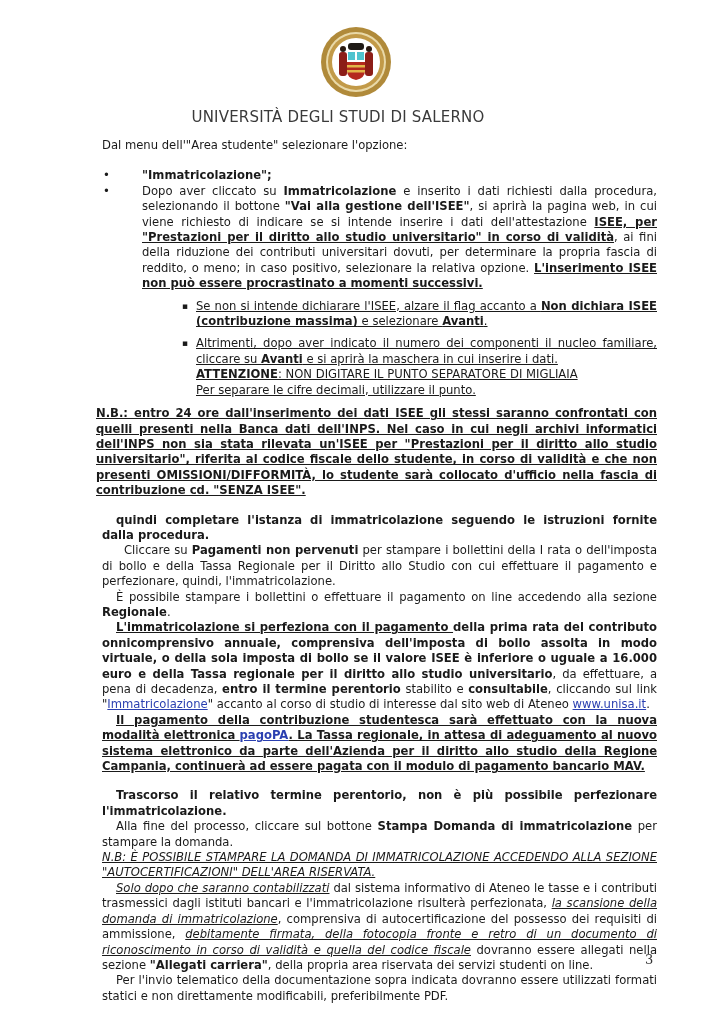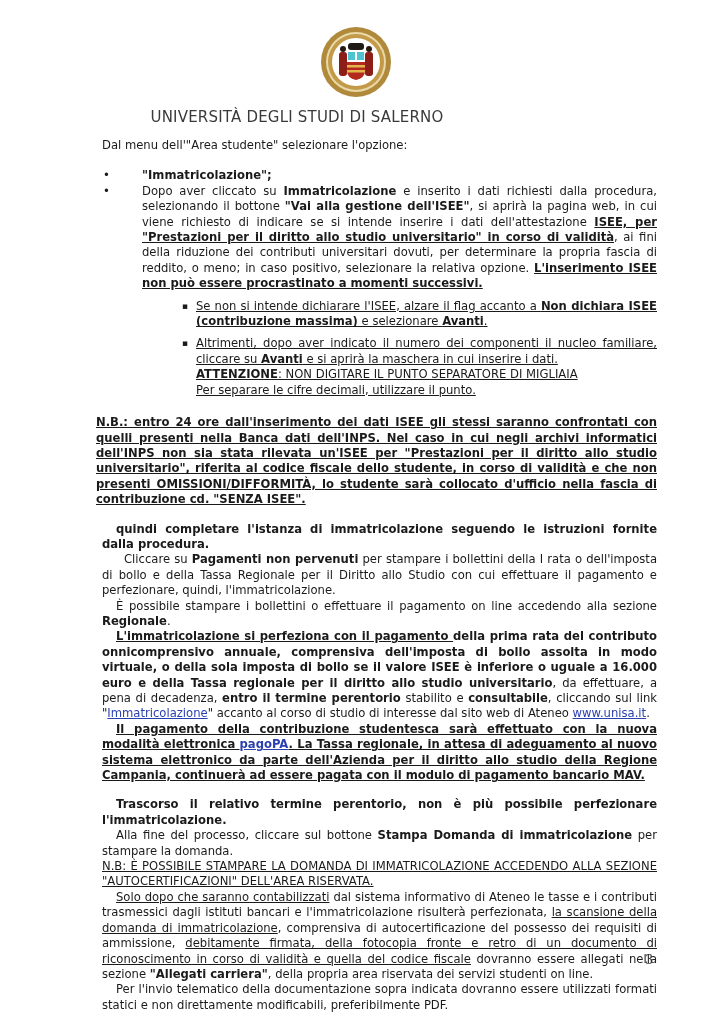--- a/index.html
+++ b/index.html
@@ -1,25 +1,25 @@
 <!DOCTYPE html>
 <html><head>
 <meta charset="utf-8">
 <style>
   html, body { margin: 0; padding: 0; background: #ffffff; }
   body { width: 711px; height: 1023px; position: relative; overflow: hidden;
          font-family: "DejaVu Sans", "Liberation Sans", sans-serif; color: #1a1a1a; }
   .page { position: absolute; left: 0; top: 0; width: 711px; height: 1023px; }
   .logo { position: absolute; left: 320px; top: 26px; width: 72px; height: 72px; }
   .uni-title { position: absolute; left: 0; width: 594px; top: 108px; text-align: center;
-               font-family: "DejaVu Sans", sans-serif; font-size: 15px; color: #3a3a3a; letter-spacing: 0.2px; }
+               font-family: "DejaVu Sans", sans-serif; font-size: 15px; color: #3a3a3a; letter-spacing: 0.2px; padding-left: 41px; }
   .content { position: absolute; left: 102px; top: 138px; width: 555px; font-size: 11.6px; line-height: 15.4px; }
   p { margin: 0; text-align: justify; }
   .b { font-weight: bold; }
-  .u { text-decoration: underline; }
+  .u { text-decoration: underline; font-style: italic; }
   .bu { font-weight: bold; text-decoration: underline; }
   .link { color: #2a3fb0; text-decoration: underline; }
   .intro { margin-bottom: 15px; }
   ul.main { list-style: none; margin: 0; padding: 0; }
   ul.main li { position: relative; padding-left: 40px; text-align: justify; }
   ul.main li::before { content: "•"; position: absolute; left: 1px; top: 0; }
   ul.sub { list-style: none; margin: 7px 0 0 0; padding: 0; text-decoration: underline; }
   ul.sub li { position: relative; padding-left: 94px; text-align: justify; margin-bottom: 7px; }
   ul.sub li::before { content: "▪"; position: absolute; left: 80px; font-size: 9px; top: 0; }
   .sub-line { display: block; }
@@ -56,21 +56,21 @@
 
     <p class="intro">Dal menu dell'"Area studente" selezionare l'opzione:</p>
 
     <ul class="main">
       <li><span class="b">"Immatricolazione";</span></li>
       <li><span>Dopo aver cliccato su </span><span class="b">Immatricolazione</span><span> e inserito i dati richiesti dalla procedura, selezionando il bottone </span><span class="b">"Vai alla gestione dell'ISEE"</span><span>, si aprirà la pagina web, in cui viene richiesto di indicare se si intende inserire i dati dell'attestazione </span><span class="bu">ISEE, per "Prestazioni per il diritto allo studio universitario" in corso di validità</span><span>, ai fini della riduzione dei contributi universitari dovuti, per determinare la propria fascia di reddito, o meno; in caso positivo, selezionare la relativa opzione. </span><span class="bu">L'inserimento ISEE non può essere procrastinato a momenti successivi.</span></li>
     </ul>
 
     <ul class="sub">
       <li><span>Se non si intende dichiarare l'ISEE, alzare il flag accanto a </span><span class="b">Non dichiara ISEE (contribuzione massima)</span><span> e selezionare </span><span class="b">Avanti</span><span>.</span></li>
-      <li style="margin-bottom:17px;">
+      <li style="margin-bottom:8px;">
         <span>Altrimenti, dopo aver indicato il numero dei componenti il nucleo familiare, cliccare su </span><span class="b">Avanti</span><span> e si aprirà la maschera in cui inserire i dati.</span>
         <span class="sub-line"><span class="b">ATTENZIONE</span><span>: NON DIGITARE IL PUNTO SEPARATORE DI MIGLIAIA</span></span>
         <span class="sub-line">Per separare le cifre decimali, utilizzare il punto.</span>
       </li>
     </ul>
 
     <p class="nb bu">N.B.: entro 24 ore dall'inserimento dei dati ISEE gli stessi saranno confrontati con quelli presenti nella Banca dati dell'INPS. Nel caso in cui negli archivi informatici dell'INPS non sia stata rilevata un'ISEE per "Prestazioni per il diritto allo studio universitario", riferita al codice fiscale dello studente, in corso di validità e che non presenti OMISSIONI/DIFFORMITÀ, lo studente sarà collocato d'ufficio nella fascia di contribuzione cd. "SENZA ISEE".</p>
 
     <p class="b gap indent">quindi completare l'istanza di immatricolazione seguendo le istruzioni fornite dalla procedura.</p>
 

